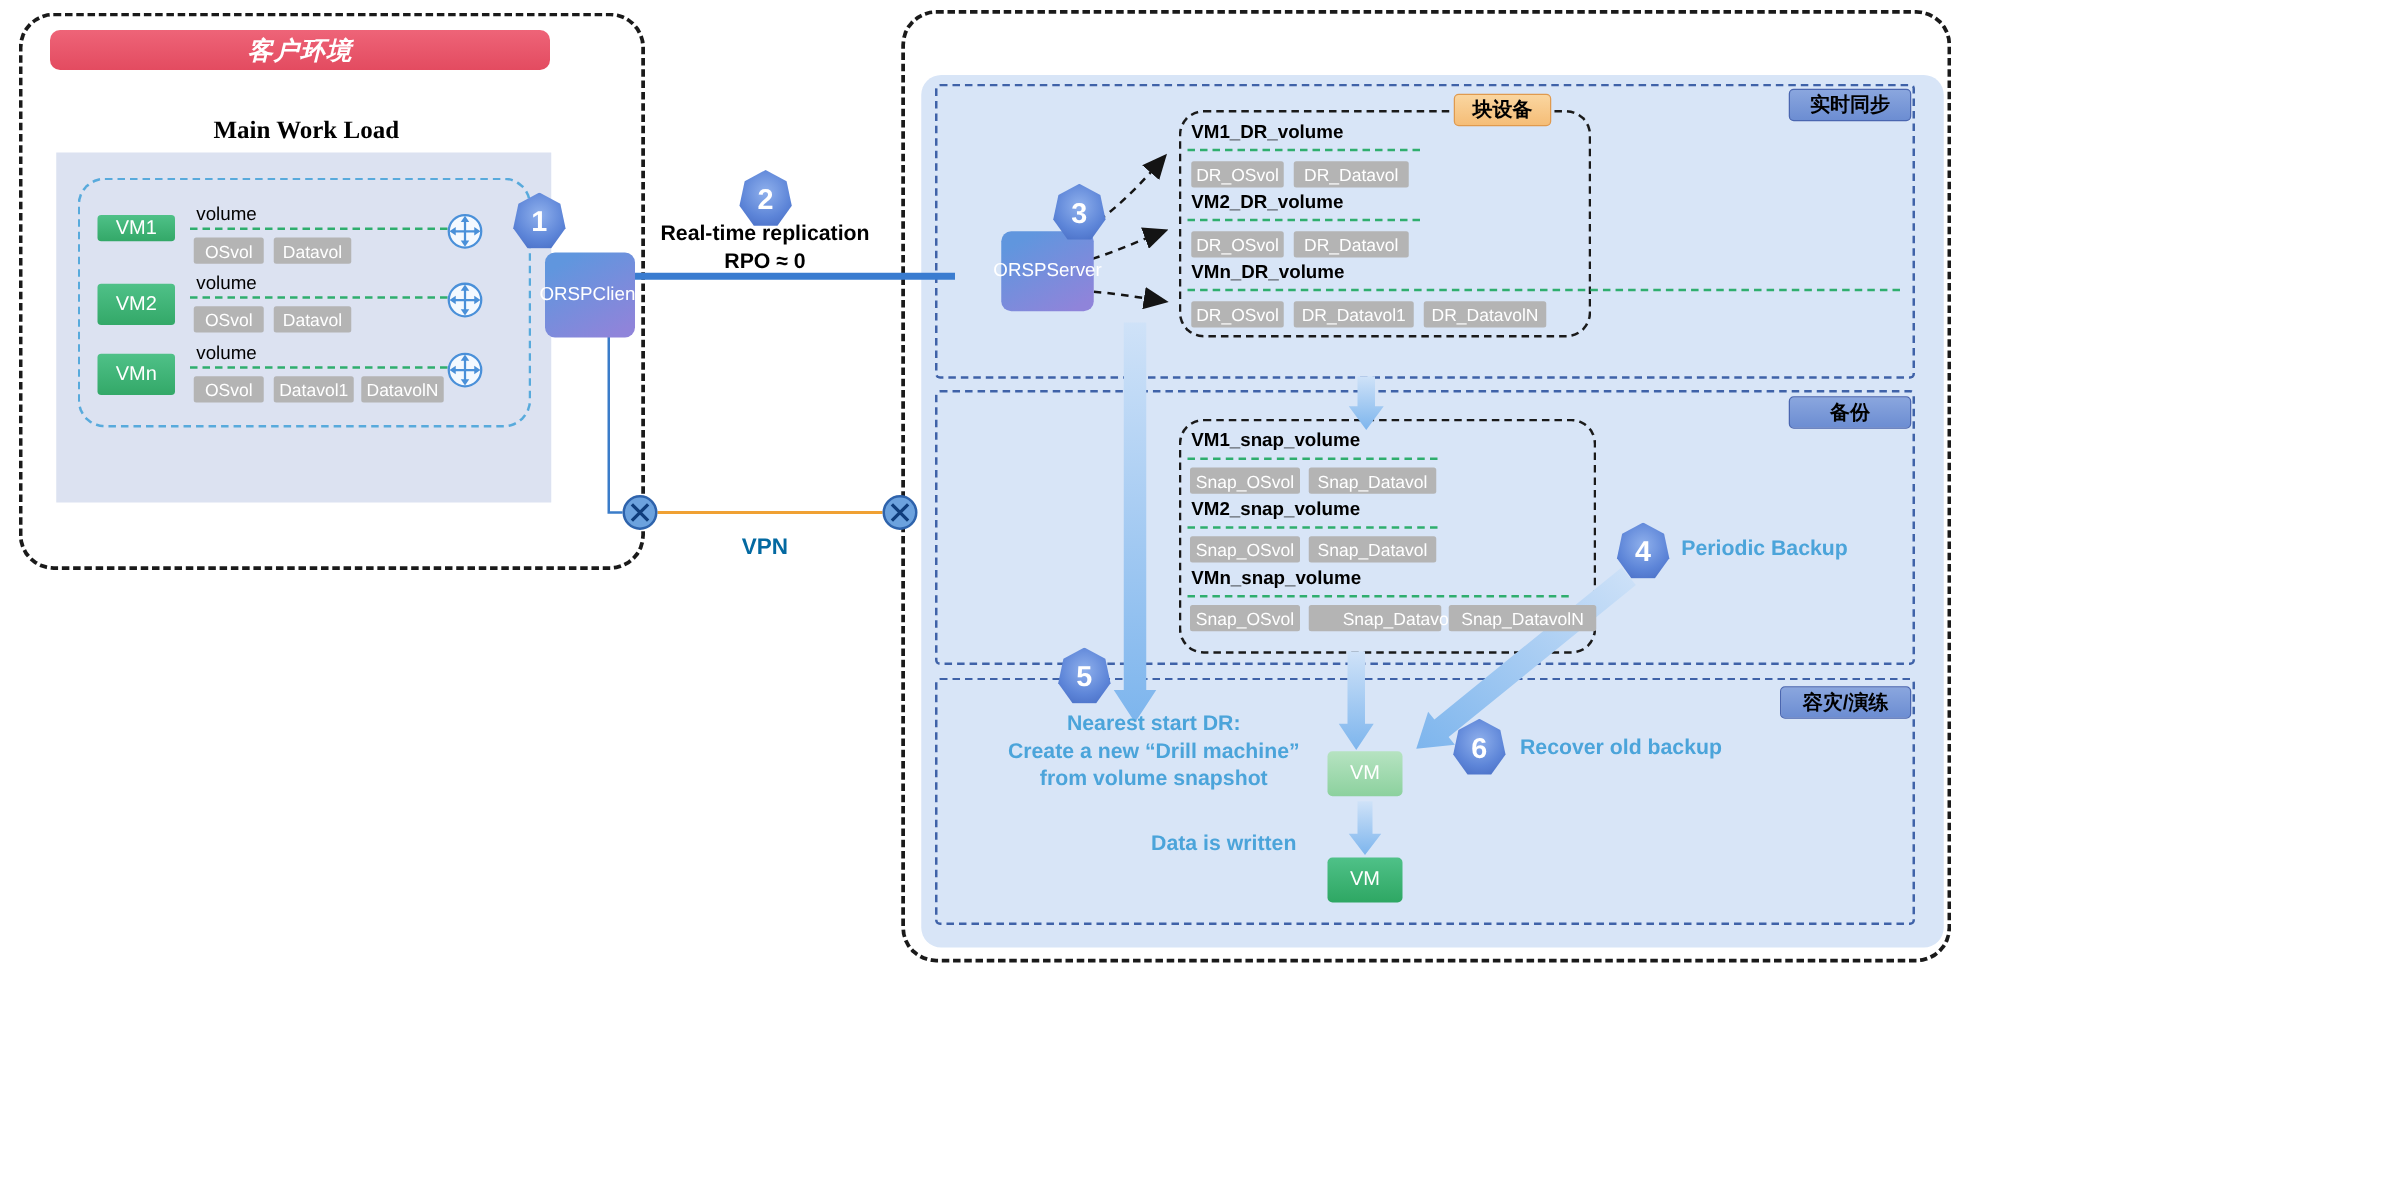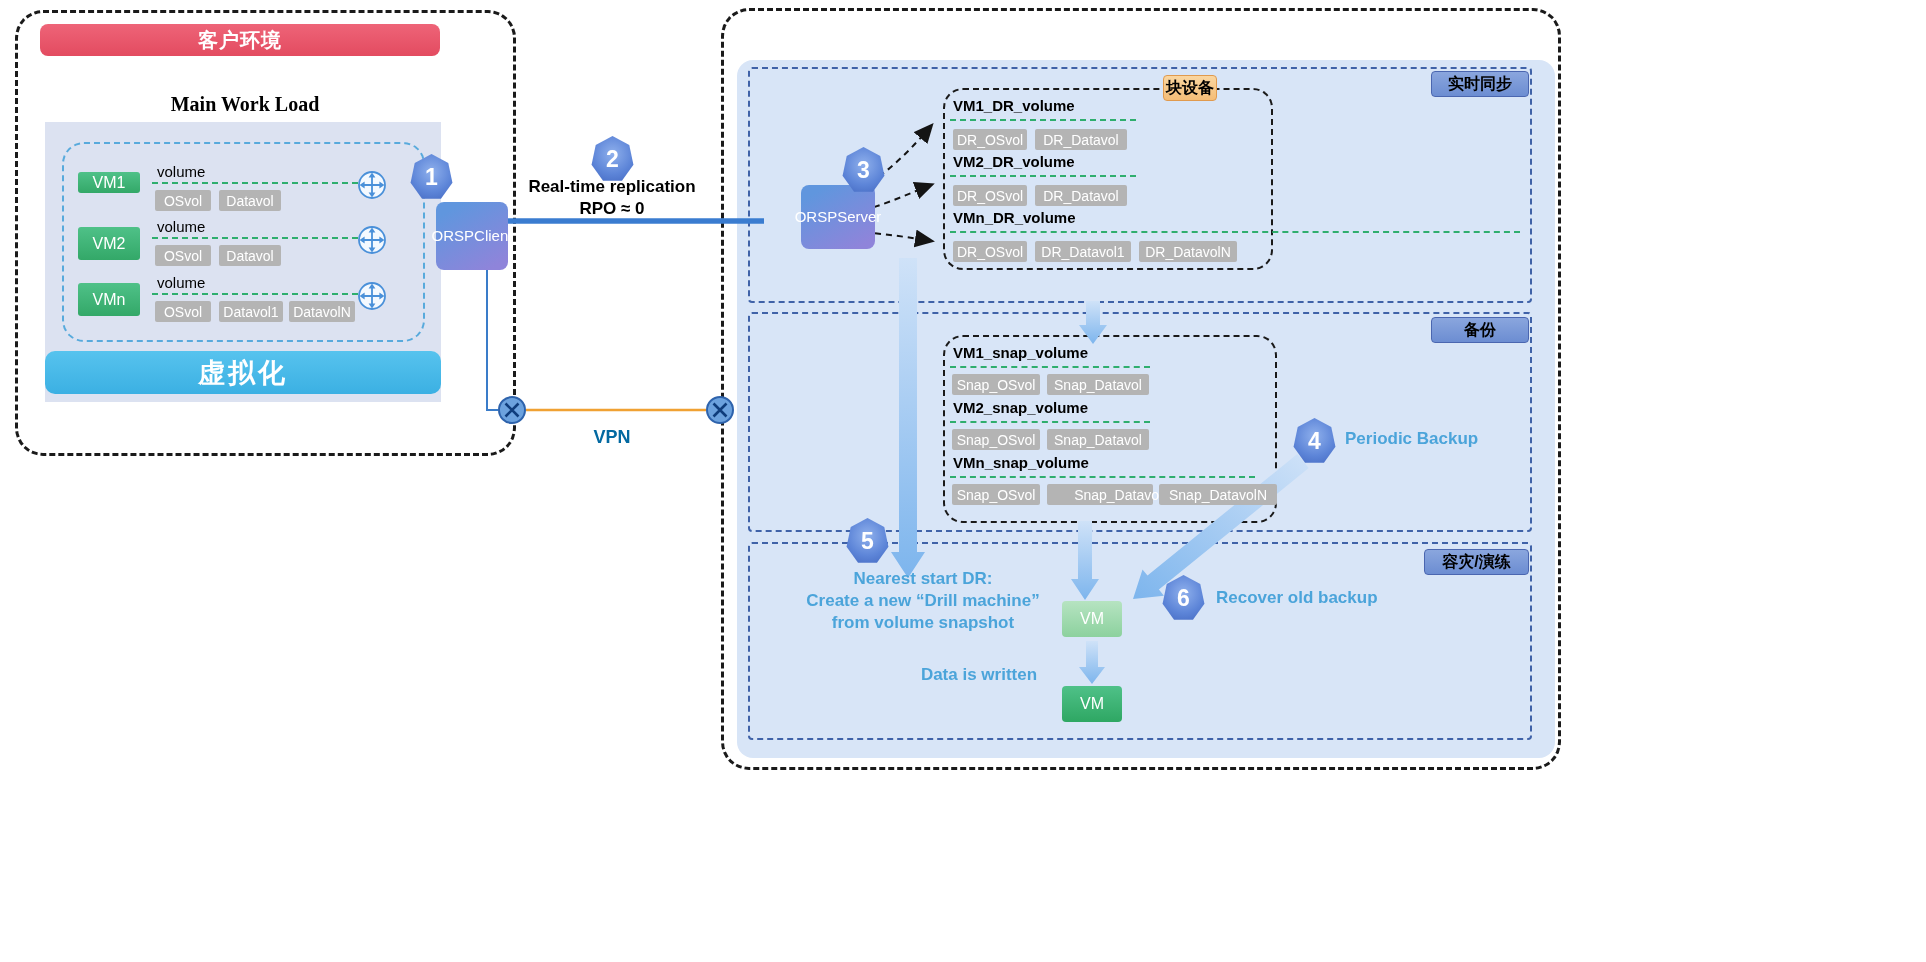--- a/index.html
+++ b/index.html
@@ -39,37 +39,36 @@
   .vm-dark  { background:linear-gradient(180deg,#4fc188,#2ea763); color:#fff; font-size:16px; border-radius:4px; z-index:6; }
   .overlay { left:0; top:0; pointer-events:none; z-index:5; }
   .above { z-index:6; }
 </style>
 </head>
 <body>
 
 <div class="canvas">
 
   <div class="abs dash-outer" style="left:15px;top:10px;width:501px;height:446px;"></div>
-  <div class="abs hdr hdr-left center" style="left:40px;top:24px;width:400px;height:32px;">客户环境</div>
+  <div class="abs hdr hdr-left center" style="left:40px;top:24px;width:400px;height:32px;font-style:italic;">客户环境</div>
   <div class="abs serif-title center" style="left:130px;top:92px;width:230px;height:24px;">Main Work Load</div>
   <div class="abs panel" style="left:45px;top:122px;width:396px;height:280px;"></div>
   <div class="abs inner-dash" style="left:62px;top:142px;width:363px;height:200px;"></div>
-  <div class="abs virt center" style="left:45px;top:351px;width:396px;height:43px;">虚拟化</div>
 
   <div class="abs dash-outer" style="left:721px;top:8px;width:840px;height:762px;"></div>
   <div class="abs cloudbox" style="left:737px;top:60px;width:818px;height:698px;"></div>
 
   <div class="abs section" style="left:748px;top:67px;width:784px;height:236px;"></div>
   <div class="abs section" style="left:748px;top:312px;width:784px;height:220px;"></div>
   <div class="abs section" style="left:748px;top:542px;width:784px;height:198px;"></div>
 
   <div class="abs slabel center" style="left:1431px;top:71px;width:98px;height:26px;">实时同步</div>
   <div class="abs slabel center" style="left:1431px;top:317px;width:98px;height:26px;">备份</div>
   <div class="abs slabel center" style="left:1424px;top:549px;width:105px;height:26px;">容灾/演练</div>
-  <div class="abs blockdev center" style="left:1163px;top:75px;width:54px;height:26px;">块设备</div>
+  <div class="abs blockdev center" style="left:1163px;top:75px;width:78px;height:26px;">块设备</div>
 
   <div class="abs groupbox" style="left:943px;top:88px;width:330px;height:182px;"></div>
   <div class="abs groupbox" style="left:943px;top:335px;width:334px;height:188px;"></div>
 
   <svg class="abs overlay" width="1926" height="962" viewBox="0 0 1926 962">
     <defs>
       <linearGradient id="agrad" x1="0" y1="0" x2="0" y2="1">
         <stop offset="0" stop-color="#cfe2f8"></stop>
           <stop offset="1" stop-color="#7db5ed"></stop>
       </linearGradient>

